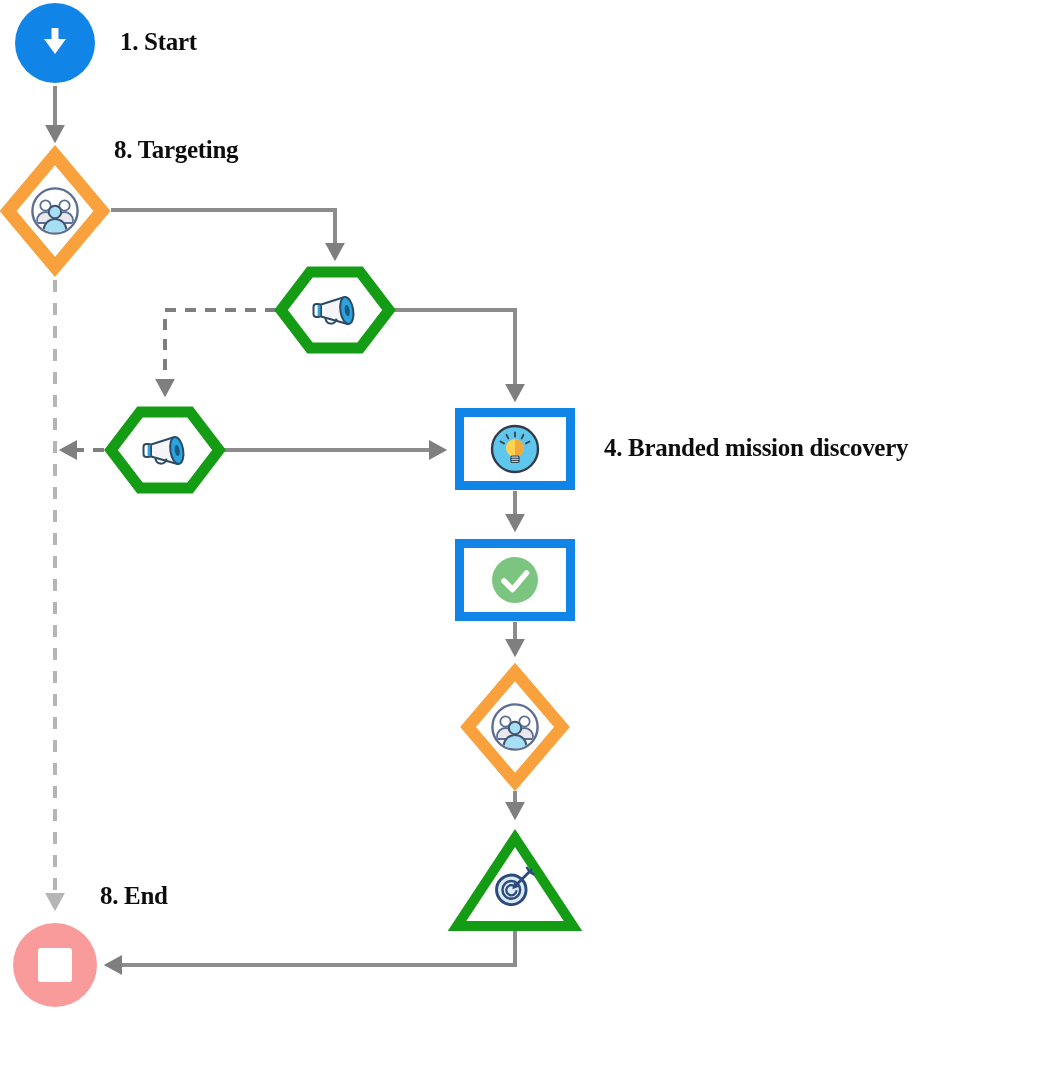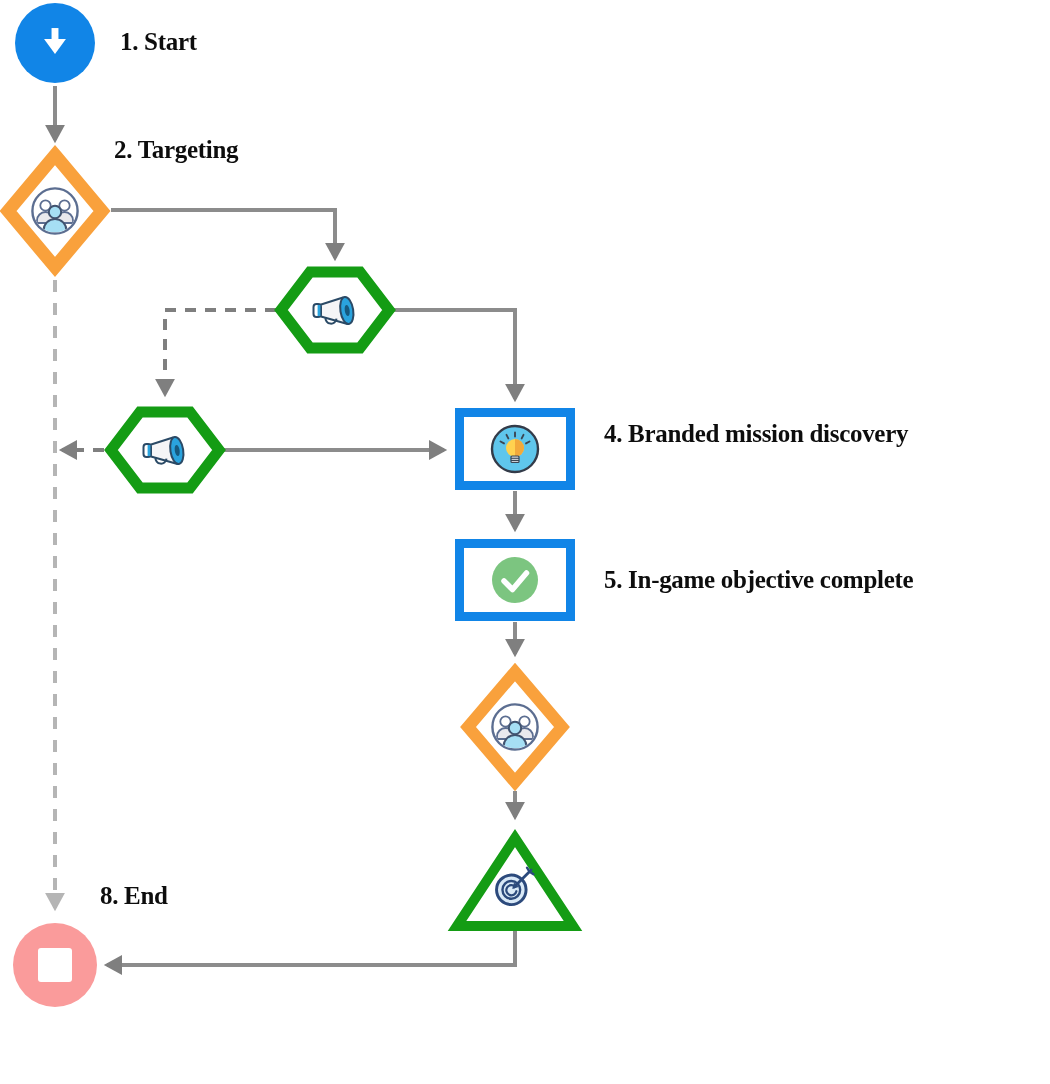--- a/index.html
+++ b/index.html
@@ -177,18 +177,17 @@
     <svg class="icon" viewBox="0 0 52 52">
         <use href="#icon-target"></use>
       </svg>
   </div>
 
   <div class="node node-end">
     <div class="end-square"></div>
   </div>
 
   <div class="label" style="left:120px;top:42px">1. Start</div>
-  <div class="label" style="left:114px;top:150px">2. Targeting</div>
-  <div class="label" style="left:604px;top:434px">4. Branded mission discovery</div>
-  <div class="label" style="left:604px;top:580px">5. In-game objective complete</div>
+  <div class="label" style="left:114px;top:150px">8. Targeting</div>
+  <div class="label" style="left:604px;top:448px">4. Branded mission discovery</div>
   <div class="label" style="left:100px;top:896px">8. End</div>
 
 </div>
 
 </body></html>

